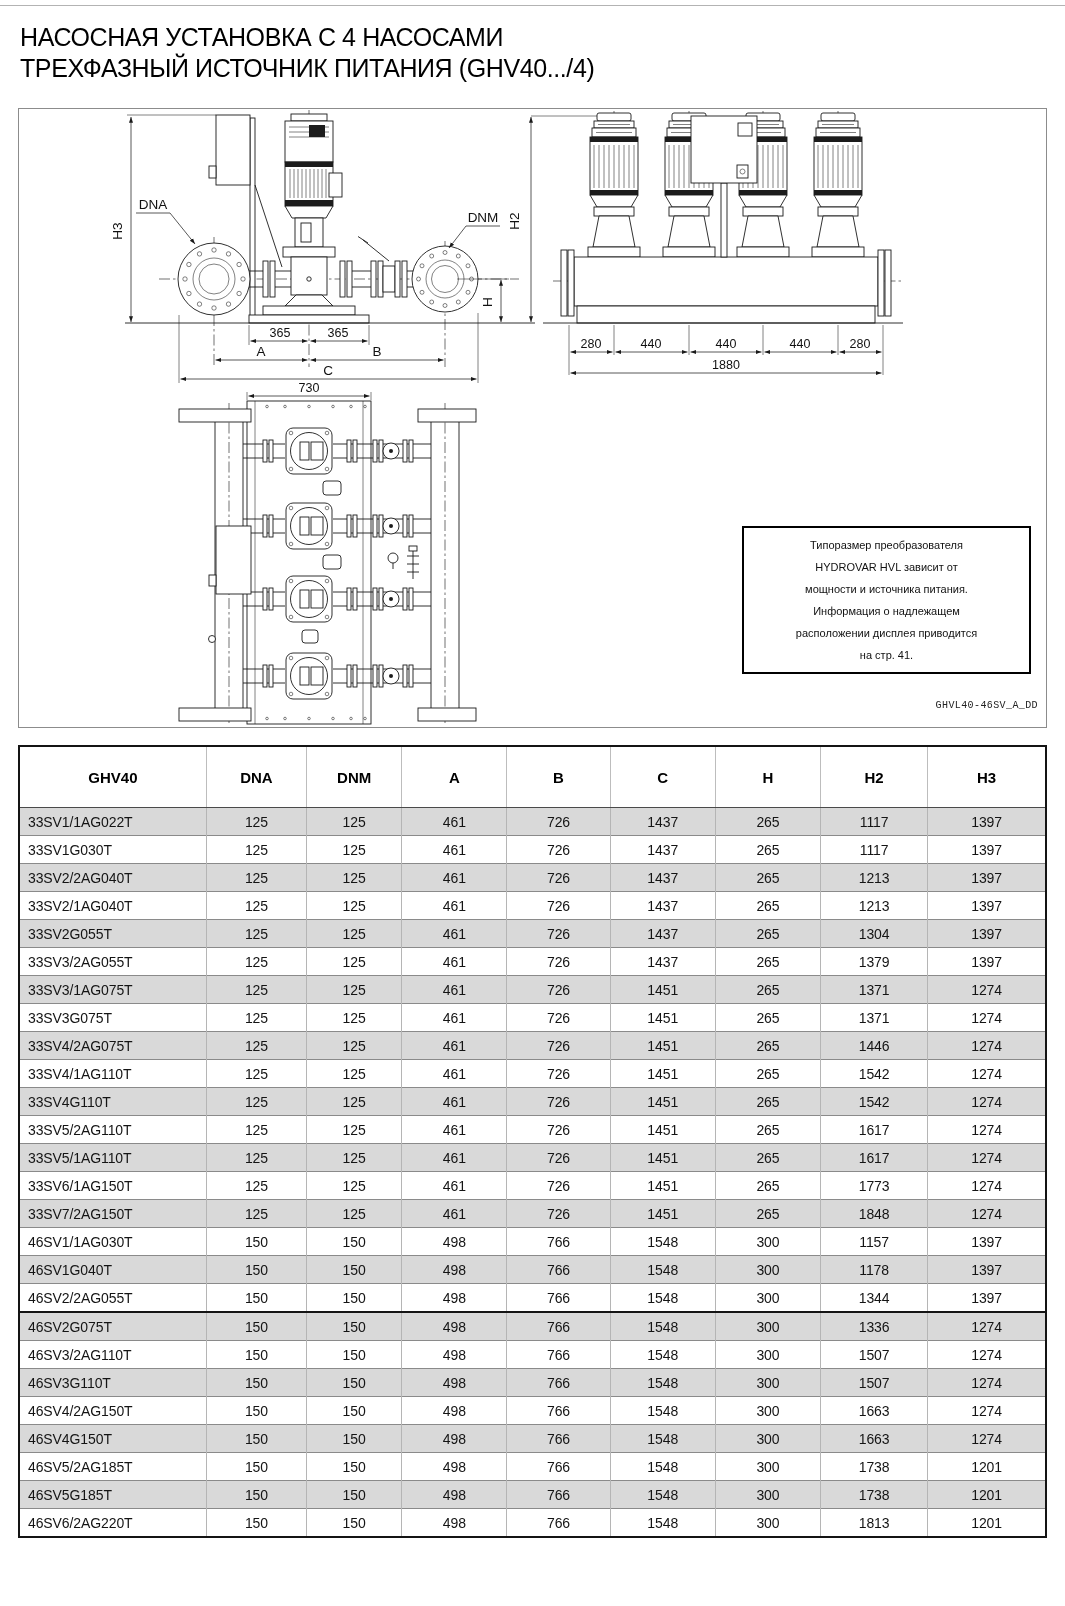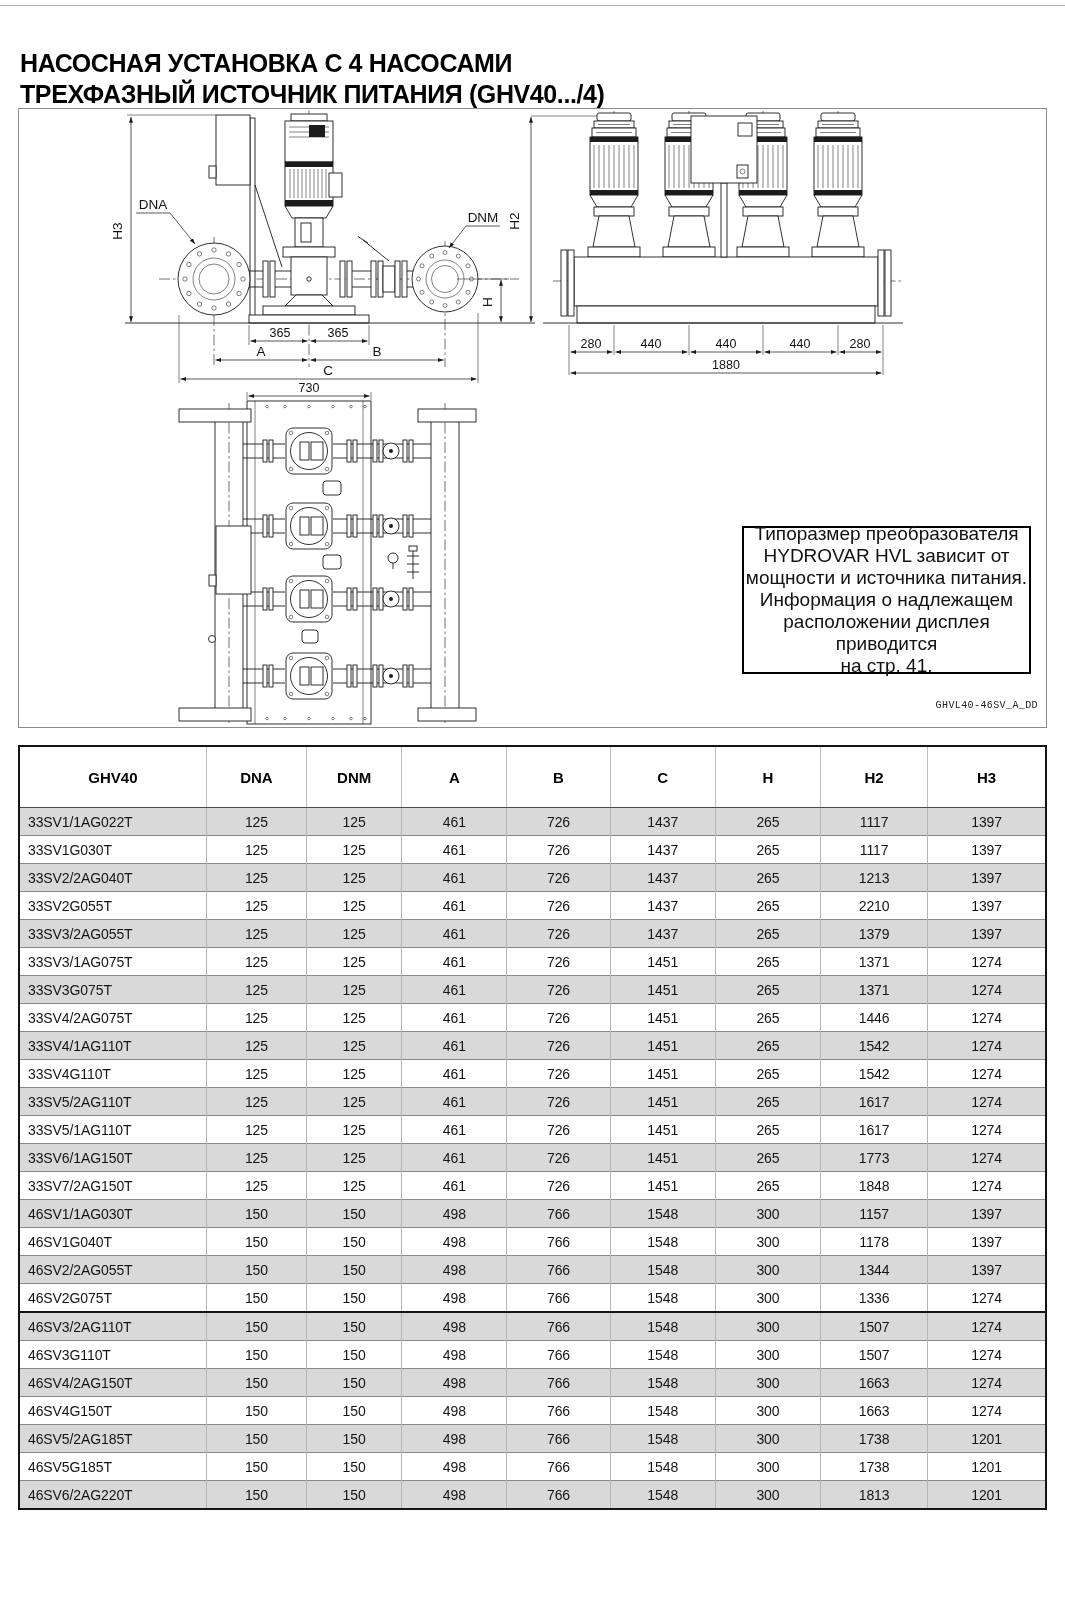--- a/index.html
+++ b/index.html
@@ -1,27 +1,27 @@
 <!DOCTYPE html>
 <html><head>
 <meta charset="utf-8">
 <style>
   html,body{margin:0;padding:0;}
   body{width:1065px;height:1606px;position:relative;background:#fff;
        font-family:"Liberation Sans",sans-serif;color:#000;}
   .top-rule{position:absolute;left:0;top:5px;width:1065px;height:1px;background:#b3b3b3;}
-  .title{position:absolute;left:20px;top:22px;font-size:25px;font-weight:bold;
-         line-height:31px;letter-spacing:-0.4px;margin-top:26px;}
+  .title{position:absolute;left:20px;top:22px;font-size:25px;font-weight:normal;
+         line-height:31px;letter-spacing:-0.4px;}
   .drawing-box{position:absolute;left:18px;top:108px;width:1029px;height:620px;
                border:1px solid #8c8c8c;box-sizing:border-box;}
   .drawing-box svg{position:absolute;left:0;top:0;}
   .note-box{position:absolute;left:723px;top:417px;width:289px;height:148px;
             border:2px solid #000;box-sizing:border-box;display:flex;flex-direction:column;
             justify-content:center;align-items:center;text-align:center;
-            font-size:19px;line-height:22px;color:#111;background:#fff;}
+            font-size:11px;line-height:22px;color:#111;background:#fff;}
   .dwg-code{position:absolute;right:8px;bottom:16px;font-size:10px;letter-spacing:.4px;
             color:#222;font-family:"Liberation Mono",monospace;margin-left:23px;}
   
   .tbl{position:absolute;left:18px;top:745px;width:1029px;}
   table{width:100%;border-collapse:collapse;table-layout:fixed;
         border:2.5px solid #141414;}
   th{height:58px;font-size:15px;font-weight:bold;vertical-align:middle;
      border-left:1px solid #bdbdbd;border-bottom:1.2px solid #4a4a4a;background:#fff;}
   th:first-child{border-left:none;}
   td{height:25px;font-size:14px;text-align:center;vertical-align:middle;
@@ -389,28 +389,39 @@
           <td>125</td>
           <td>125</td>
           <td>461</td>
           <td>726</td>
           <td>1437</td>
           <td>265</td>
           <td>1213</td>
           <td>1397</td>
         </tr>
         <tr>
+          <td>33SV2/1AG040T</td>
+          <td>125</td>
+          <td>125</td>
+          <td>461</td>
+          <td>726</td>
+          <td>1437</td>
+          <td>265</td>
+          <td>1213</td>
+          <td>1397</td>
+        </tr>
+        <tr>
           <td>33SV2G055T</td>
           <td>125</td>
           <td>125</td>
           <td>461</td>
           <td>726</td>
           <td>1437</td>
           <td>265</td>
-          <td>2210</td>
+          <td>1304</td>
           <td>1397</td>
         </tr>
         <tr>
           <td>33SV3/2AG055T</td>
           <td>125</td>
           <td>125</td>
           <td>461</td>
           <td>726</td>
           <td>1437</td>
           <td>265</td>

